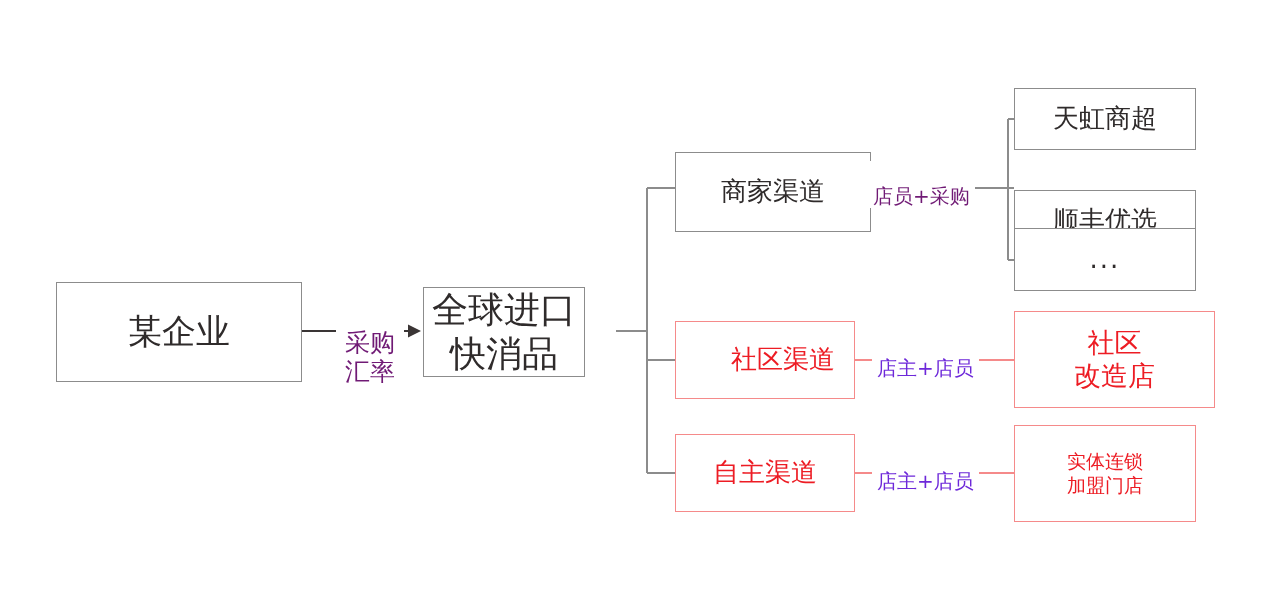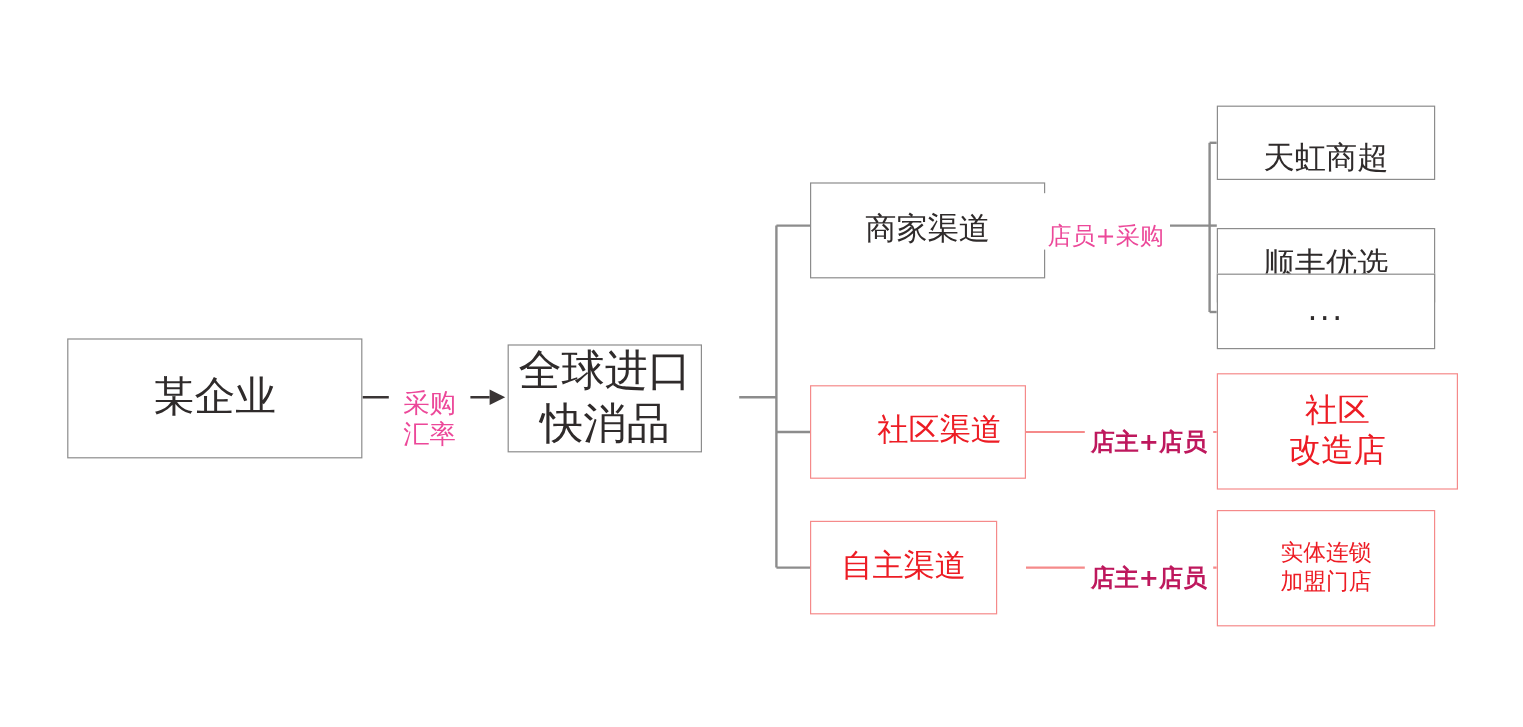--- a/index.html
+++ b/index.html
@@ -38,22 +38,22 @@
     color: #ed1c24;
   }
   .edge-label {
     position: absolute;
     background: #ffffff;
     z-index: 4;
     white-space: pre-line;
     text-align: center;
     line-height: 1.18;
   }
-  .edge-label.dark { color: #ec4899; }
-  .edge-label.red  { color: #be185d; font-weight: bold; margin-left: 32px; }
+  .edge-label.dark { color: #701a75; }
+  .edge-label.red  { color: #6d28d9; font-weight: normal; }
   svg#wires {
     position: absolute;
     left: 0; top: 0;
     width: 1269px;
     height: 606px;
     z-index: 1;
   }
 </style>
 </head>
 <body>
@@ -96,25 +96,25 @@
   </div>
 
   <div class="node dark" style="left:675px; top:152px; width:196px; height:80px; font-size:26px;">
     <span>商家渠道</span>
   </div>
 
   <div class="node red" style="left:675px; top:321px; width:180px; height:78px; font-size:26px;padding-left:36px;">
     <span>社区渠道</span>
   </div>
 
-  <div class="node red" style="left:675px; top:434px; width:156px; height:78px; font-size:26px;">
+  <div class="node red" style="left:675px; top:434px; width:180px; height:78px; font-size:26px;">
     <span>自主渠道</span>
   </div>
 
-  <div class="node dark" style="left:1014px; top:88px; width:182px; height:62px; font-size:26px;align-items:flex-end;">
+  <div class="node dark" style="left:1014px; top:88px; width:182px; height:62px; font-size:26px;">
     <span>天虹商超</span>
   </div>
 
   <div class="node dark" style="left:1014px; top:158px; width:182px; height:62px; font-size:26px;margin-top:32px;">
     <span>顺丰优选</span>
   </div>
 
   <div class="node dark" style="left:1014px; top:228px; width:182px; height:63px; font-size:26px; letter-spacing:2px;">
     <span>...</span>
   </div>
@@ -122,21 +122,21 @@
   <div class="node red" style="left:1014px; top:311px; width:201px; height:97px; font-size:27px;">
     <span>社区
 改造店</span>
   </div>
 
   <div class="node red" style="left:1014px; top:425px; width:182px; height:97px; font-size:19px;">
     <span>实体连锁
 加盟门店</span>
   </div>
 
-  <div class="edge-label dark" style="left:324px; top:298px; width:62px; font-size:22px; padding:0 3px;">
+  <div class="edge-label dark" style="left:336px; top:298px; width:62px; font-size:25px; padding:0 3px;">
     <span>采购
 汇率</span>
   </div>
 
   <div class="edge-label dark" style="left:868px; top:161px; font-size:20px; padding:0 5px;">
     <span>店员+采购</span>
   </div>
 
   <div class="edge-label red" style="left:872px; top:333px; font-size:20px; padding:0 5px;">
     <span>店主+店员</span>

